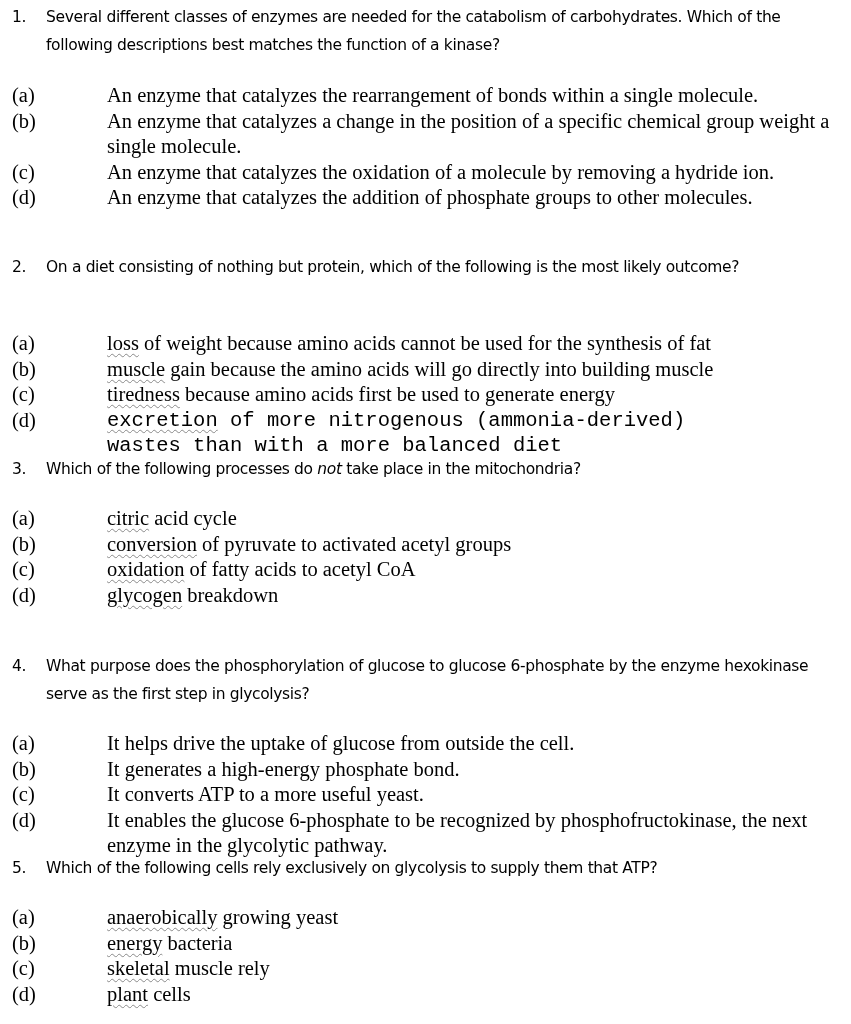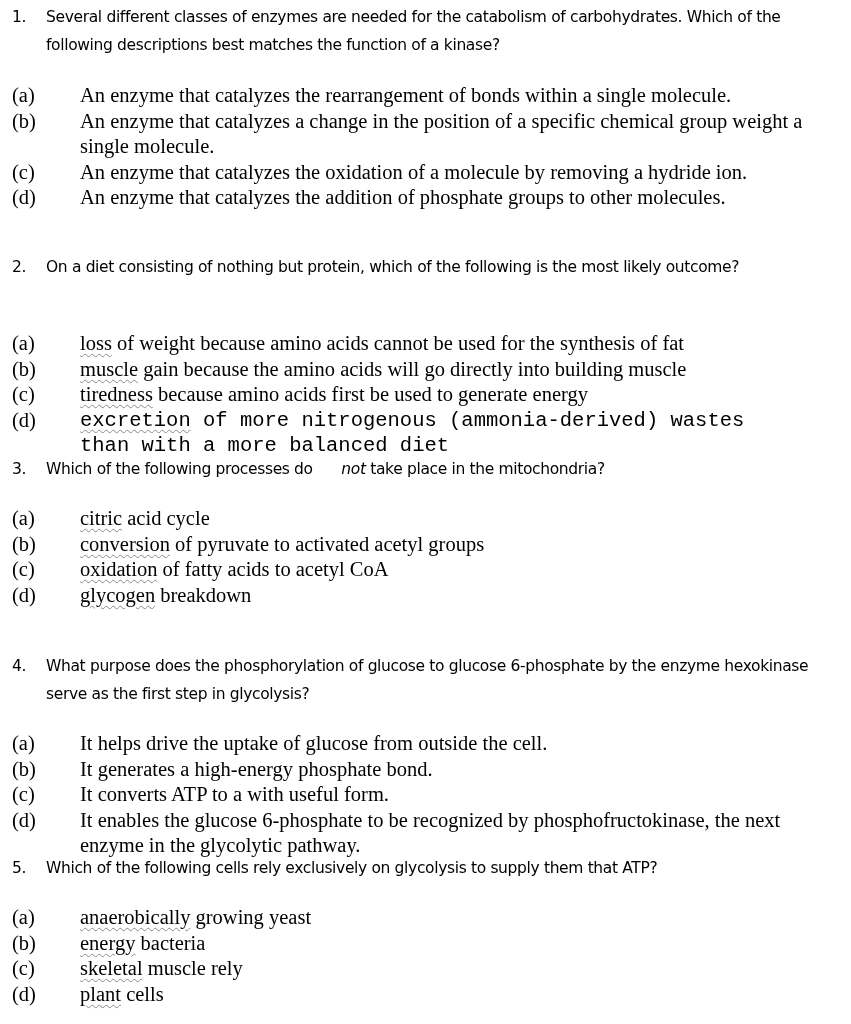--- a/index.html
+++ b/index.html
@@ -32,39 +32,39 @@
       display: flex;
     }
     .q-num {
       width: 34px;
       flex: 0 0 34px;
     }
     .q-text {
       flex: 1 1 auto;
     }
     .q-text em {
-      margin-left: 24px;
     }
     .options {
       position: absolute;
       left: 12px;
       width: 820px;
       font-family: "Liberation Serif", "DejaVu Serif", serif;
       font-size: 20.5px;
       line-height: 25.5px;
     }
     .opt {
       display: flex;
     }
     .opt-letter {
       width: 68px;
       flex: 0 0 68px;
     }
     .opt-text {
       flex: 1 1 auto;
+      margin-left: 27px;
     }
     .squiggle {
       text-decoration: underline wavy #8a8a8a;
       text-decoration-thickness: 1px;
       text-underline-offset: 3px;
     }
   </style>
 </head>
 <body>
 
@@ -147,21 +147,21 @@
     <div class="opt">
       <span class="opt-letter">(a)</span>
       <span class="opt-text">It helps drive the uptake of glucose from outside the cell.</span>
     </div>
     <div class="opt">
       <span class="opt-letter">(b)</span>
       <span class="opt-text">It generates a high-energy phosphate bond.</span>
     </div>
     <div class="opt">
       <span class="opt-letter">(c)</span>
-      <span class="opt-text">It converts ATP to a with useful form.</span>
+      <span class="opt-text">It converts ATP to a more useful yeast.</span>
     </div>
     <div class="opt">
       <span class="opt-letter">(d)</span>
       <span class="opt-text">It enables the glucose 6-phosphate to be recognized by phosphofructokinase, the next enzyme in the glycolytic pathway.</span>
     </div>
   </div>
 
   <div class="question" style="top:854px;">
     <span class="q-num">5.</span>
     <span class="q-text">Which of the following cells rely exclusively on glycolysis to supply them that ATP?</span>

